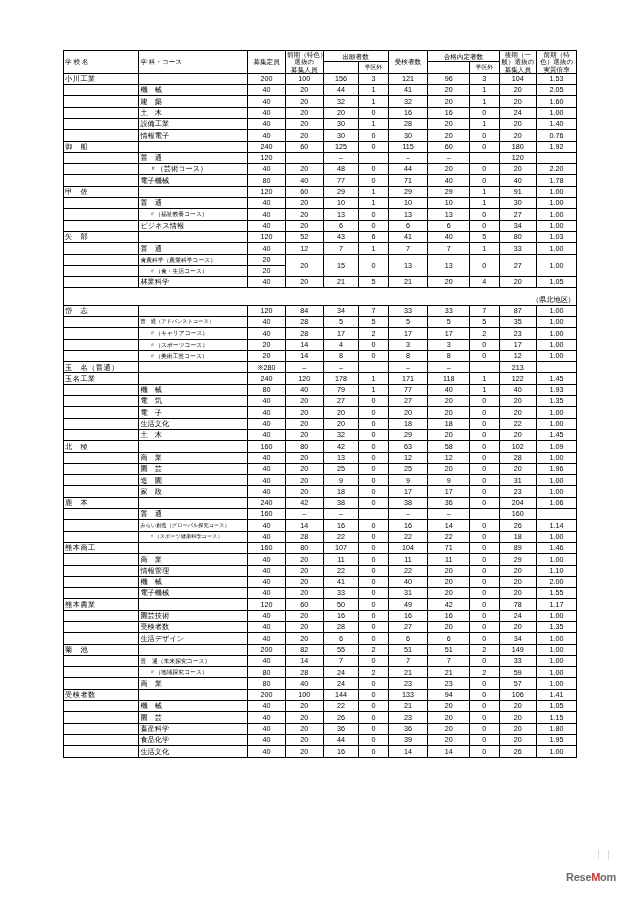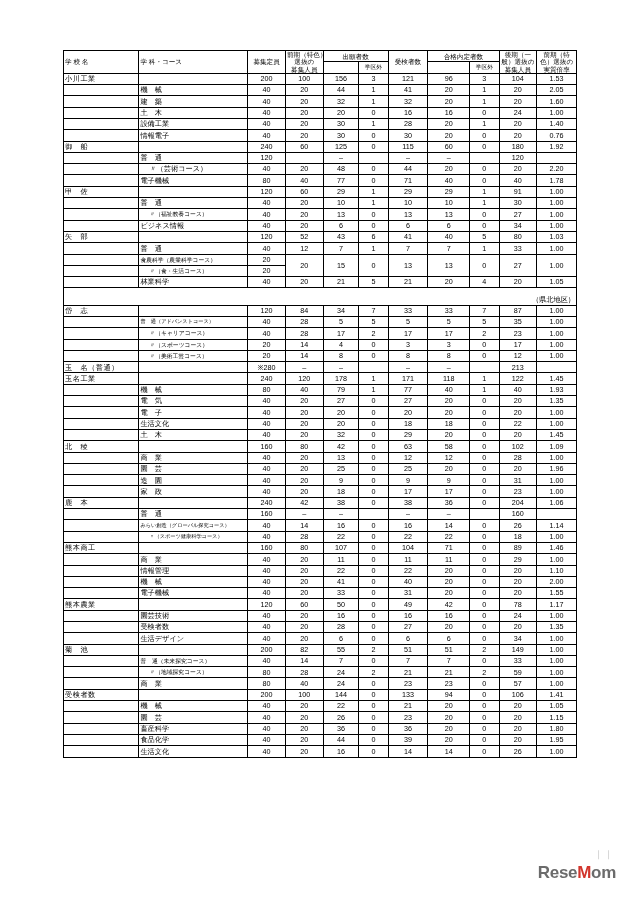--- a/index.html
+++ b/index.html
@@ -72,21 +72,21 @@
     height: 13px;
   }
 
   .tiny { font-size: 5.8px; }
   .xtiny { font-size: 5.2px; }
 
   .footer-brand {
     position: absolute;
     right: 24px;
     bottom: 22px;
-    font-size: 17px;
+    font-size: 11px;
     font-weight: bold;
     letter-spacing: -0.3px;
     color: #6b6b6b;
     font-family: "Liberation Sans", sans-serif;
   }
   .footer-brand .red { color: #d2352c; }
   .footer-mark {
     position: absolute;
     right: 26px;
     bottom: 44px;

